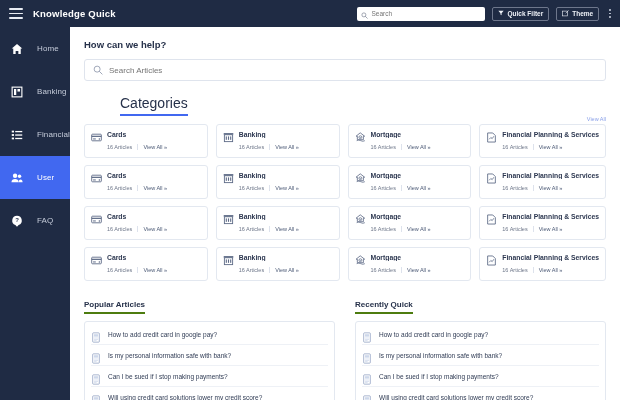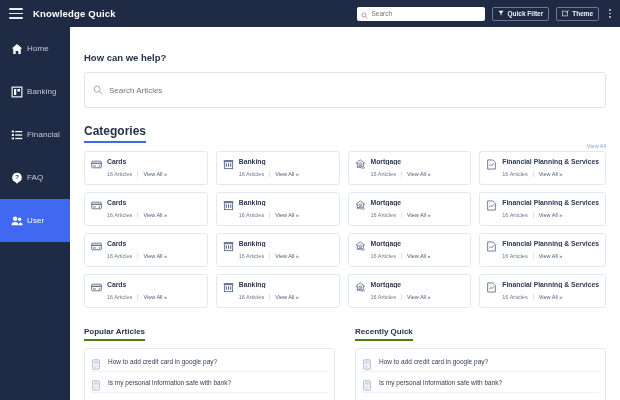--- a/index.html
+++ b/index.html
@@ -48,46 +48,46 @@
   }
   .kebab { display:flex; flex-direction:column; gap:1.5px; padding:2px 3px; cursor:pointer; }
   .kebab i { width:1.8px; height:1.8px; background:#c9d0dd; border-radius:50%; }
 
   
   .sidebar {
     position:absolute; top:27px; left:0; width:70px; height:373px;
     background:#1f2b44;
   }
   .nav-item {
-    height:43px; display:flex; align-items:center; gap:4px;
+    height:43px; display:flex; align-items:center; gap:14px;
     padding-left:11px; color:#c4cbd9; font-size:8px; cursor:pointer;
   }
   .nav-item.active { background:#4168f0; color:#ffffff; }
   .nav-item .nicon { width:12px; height:12px; flex:0 0 12px; display:block; }
   .nav-label { font-size:8px; letter-spacing:.1px; }
 
   
   .main {
     position:absolute; top:27px; left:70px; width:550px; height:373px;
-    background:#ffffff; padding:25px 14px 0 14px; overflow:hidden;
+    background:#ffffff; padding:12px 14px 0 14px; overflow:hidden;
   }
   .help-title { font-size:9.5px; font-weight:bold; color:#26314a; }
   .search-articles {
-    margin-top:9px; height:36px; border:1px solid #dfe4ed; border-radius:3px;
+    margin-top:9px; height:22px; border:1px solid #dfe4ed; border-radius:3px;
     display:flex; align-items:center; gap:6px; padding-left:8px; background:#fff;
   }
   .search-articles input {
     border:0; outline:0; background:transparent; width:460px;
     font-family:"Liberation Sans", sans-serif; font-size:8px; color:#9aa2b4;
   }
 
   .sec-head { margin-top:13px; position:relative; }
   .sec-title {
-    display:inline-block; font-size:12px; font-weight:bold; color:#26314a;
-    padding-bottom:3px; border-bottom:2px solid #4168f0;
+    display:inline-block; font-size:14px; font-weight:normal; color:#26314a;
+    padding-bottom:3px; border-bottom:2px solid #4168f0;margin-left:36px;
   }
   .viewall-top {
     position:absolute; right:0; bottom:-6px;
     font-size:5.5px; color:#8aa0e8; cursor:pointer;
   }
 
   
   .grid {
     margin-top:8px;
     display:grid; grid-template-columns:repeat(4,1fr); gap:7px 8px;
@@ -212,41 +212,41 @@
             <rect x="5.6" y="2.6" width="9.4" height="1.7" fill="#ffffff"></rect>
           <rect x="1" y="6.8" width="3" height="2.4" fill="#ffffff"></rect>
             <rect x="5.6" y="7.2" width="9.4" height="1.7" fill="#ffffff"></rect>
           <rect x="1" y="11.4" width="3" height="2.4" fill="#ffffff"></rect>
             <rect x="5.6" y="11.8" width="9.4" height="1.7" fill="#ffffff"></rect>
         </svg>
       </span>
       <span class="nav-label">Financial</span>
     </div>
 
-    <div class="nav-item">
-      <span class="nicon">
-        <svg width="12" height="12" viewBox="0 0 16 16">
-            <path d="M8 .9a6.4 6.4 0 0 0-2.2 12.4L8 15.6l2.2-2.3A6.4 6.4 0 0 0 8 .9z" fill="#ffffff"></path>
-            <text x="8" y="9.9" font-size="8" font-family="Liberation Sans, sans-serif" font-weight="bold" fill="#1f2b44" text-anchor="middle">?</text>
-          </svg>
-      </span>
-      <span class="nav-label">FAQ</span>
-    </div>
-
     <div class="nav-item active">
       <span class="nicon">
         <svg width="12" height="12" viewBox="0 0 16 16">
             <circle cx="5.4" cy="5" r="2.9" fill="#ffffff"></circle>
             <circle cx="11.4" cy="5.6" r="2.3" fill="#ffffff"></circle>
             <path d="M0.6 13.6c0-2.7 2.1-4.2 4.8-4.2s4.8 1.5 4.8 4.2z" fill="#ffffff"></path>
             <path d="M10.2 13.6c0-2.1 .9-3.5 2.6-3.5 1.6 0 2.6 1.4 2.6 3.5z" fill="#ffffff"></path>
           </svg>
       </span>
       <span class="nav-label">User</span>
     </div>
+
+    <div class="nav-item">
+      <span class="nicon">
+        <svg width="12" height="12" viewBox="0 0 16 16">
+            <path d="M8 .9a6.4 6.4 0 0 0-2.2 12.4L8 15.6l2.2-2.3A6.4 6.4 0 0 0 8 .9z" fill="#ffffff"></path>
+            <text x="8" y="9.9" font-size="8" font-family="Liberation Sans, sans-serif" font-weight="bold" fill="#1f2b44" text-anchor="middle">?</text>
+          </svg>
+      </span>
+      <span class="nav-label">FAQ</span>
+    </div>
   </nav>
 
   <main class="main">
 
     <div class="help-title">How can we help?</div>
 
     <div class="search-articles">
       <span>
         <svg width="10" height="10" viewBox="0 0 16 16">
             <circle cx="6.6" cy="6.6" r="4.8" fill="none" stroke="#9aa2b4" stroke-width="1.5"></circle>

